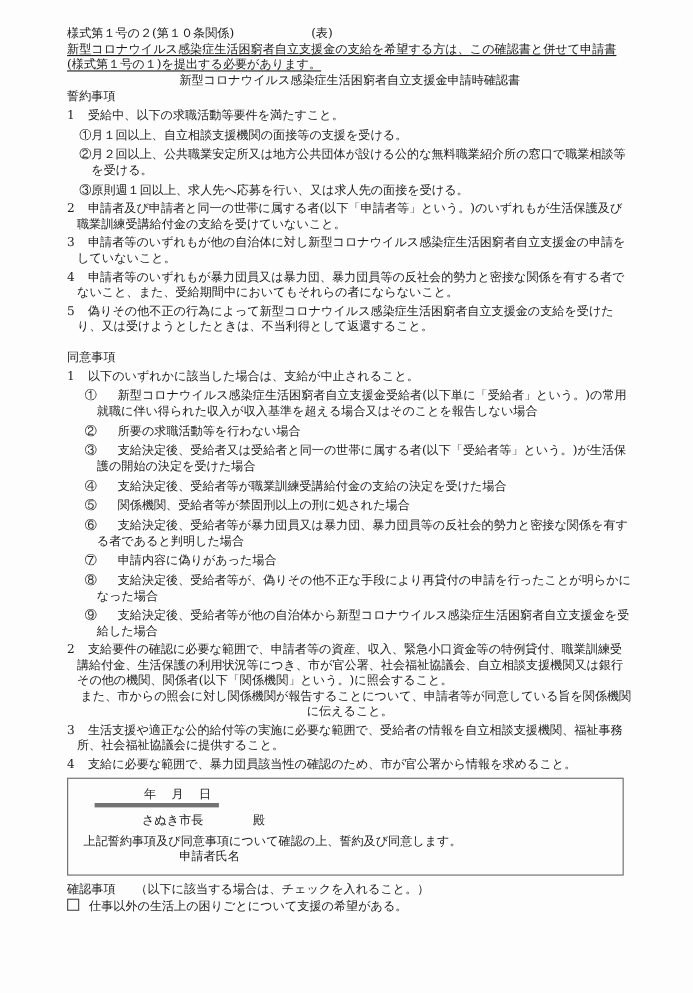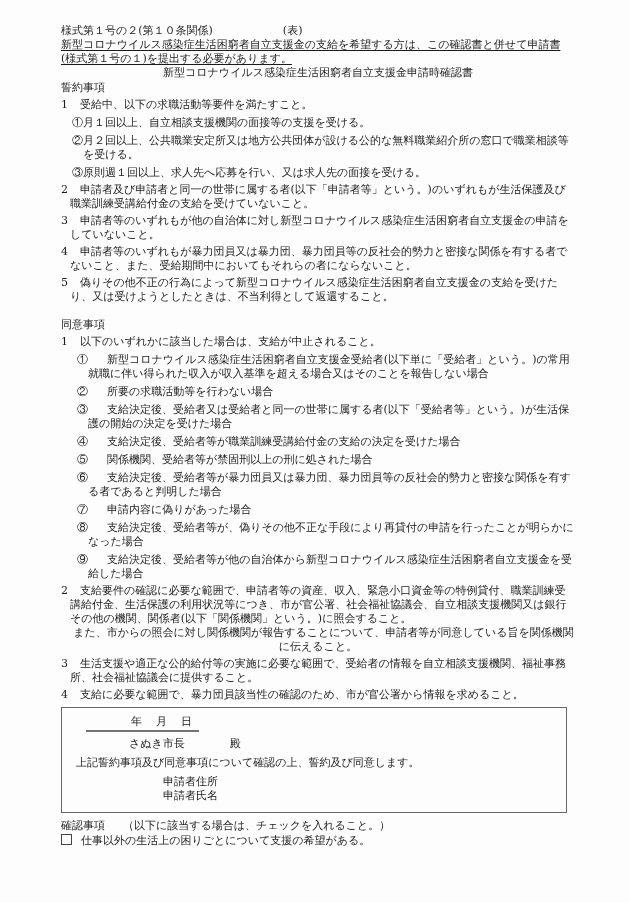--- a/index.html
+++ b/index.html
@@ -40,21 +40,21 @@
   .sig-box{
     border:1px solid #666;
     margin-top:5px;
     width:506px;
     box-sizing:border-box;
     padding:7px 0 9px 0;
   }
   .date-line{margin-left:24px;}
   .date-underline{
     display:inline-block;width:113px;
-    border-bottom:2px solid #737373;
+    border-bottom:4px solid #737373;
     padding-bottom:1px;
   }
   .date-underline .y{margin-left:45px;}
   .date-underline .m{margin-left:14px;}
   .date-underline .d{margin-left:14px;}
   .addressee-line{margin-left:67px;margin-top:5px;}
   .honorific{margin-left:45px;}
   .statement-line{margin-left:14px;margin-top:5px;}
   .applicant-line{margin-left:101px;}
   .applicant-line.first{margin-top:5px;}
@@ -154,21 +154,20 @@
   </div>
 
   <div class="sig-box">
     <div class="date-line">
       <span class="date-underline"><span class="y">年</span><span class="m">月</span><span class="d">日</span></span>
     </div>
     <div class="addressee-line">
       <span>さぬき市長</span><span class="honorific">殿</span>
     </div>
     <div class="statement-line">上記誓約事項及び同意事項について確認の上、誓約及び同意します。</div>
-    <div class="applicant-line first">申請者住所</div>
     <div class="applicant-line">申請者氏名</div>
   </div>
 
   <div class="confirm-head">
     <span>確認事項</span><span class="confirm-instruction">（以下に該当する場合は、チェックを入れること。）</span>
   </div>
   <div class="check-line">
     <span class="checkbox"></span><span>仕事以外の生活上の困りごとについて支援の希望がある。</span>
   </div>
 

